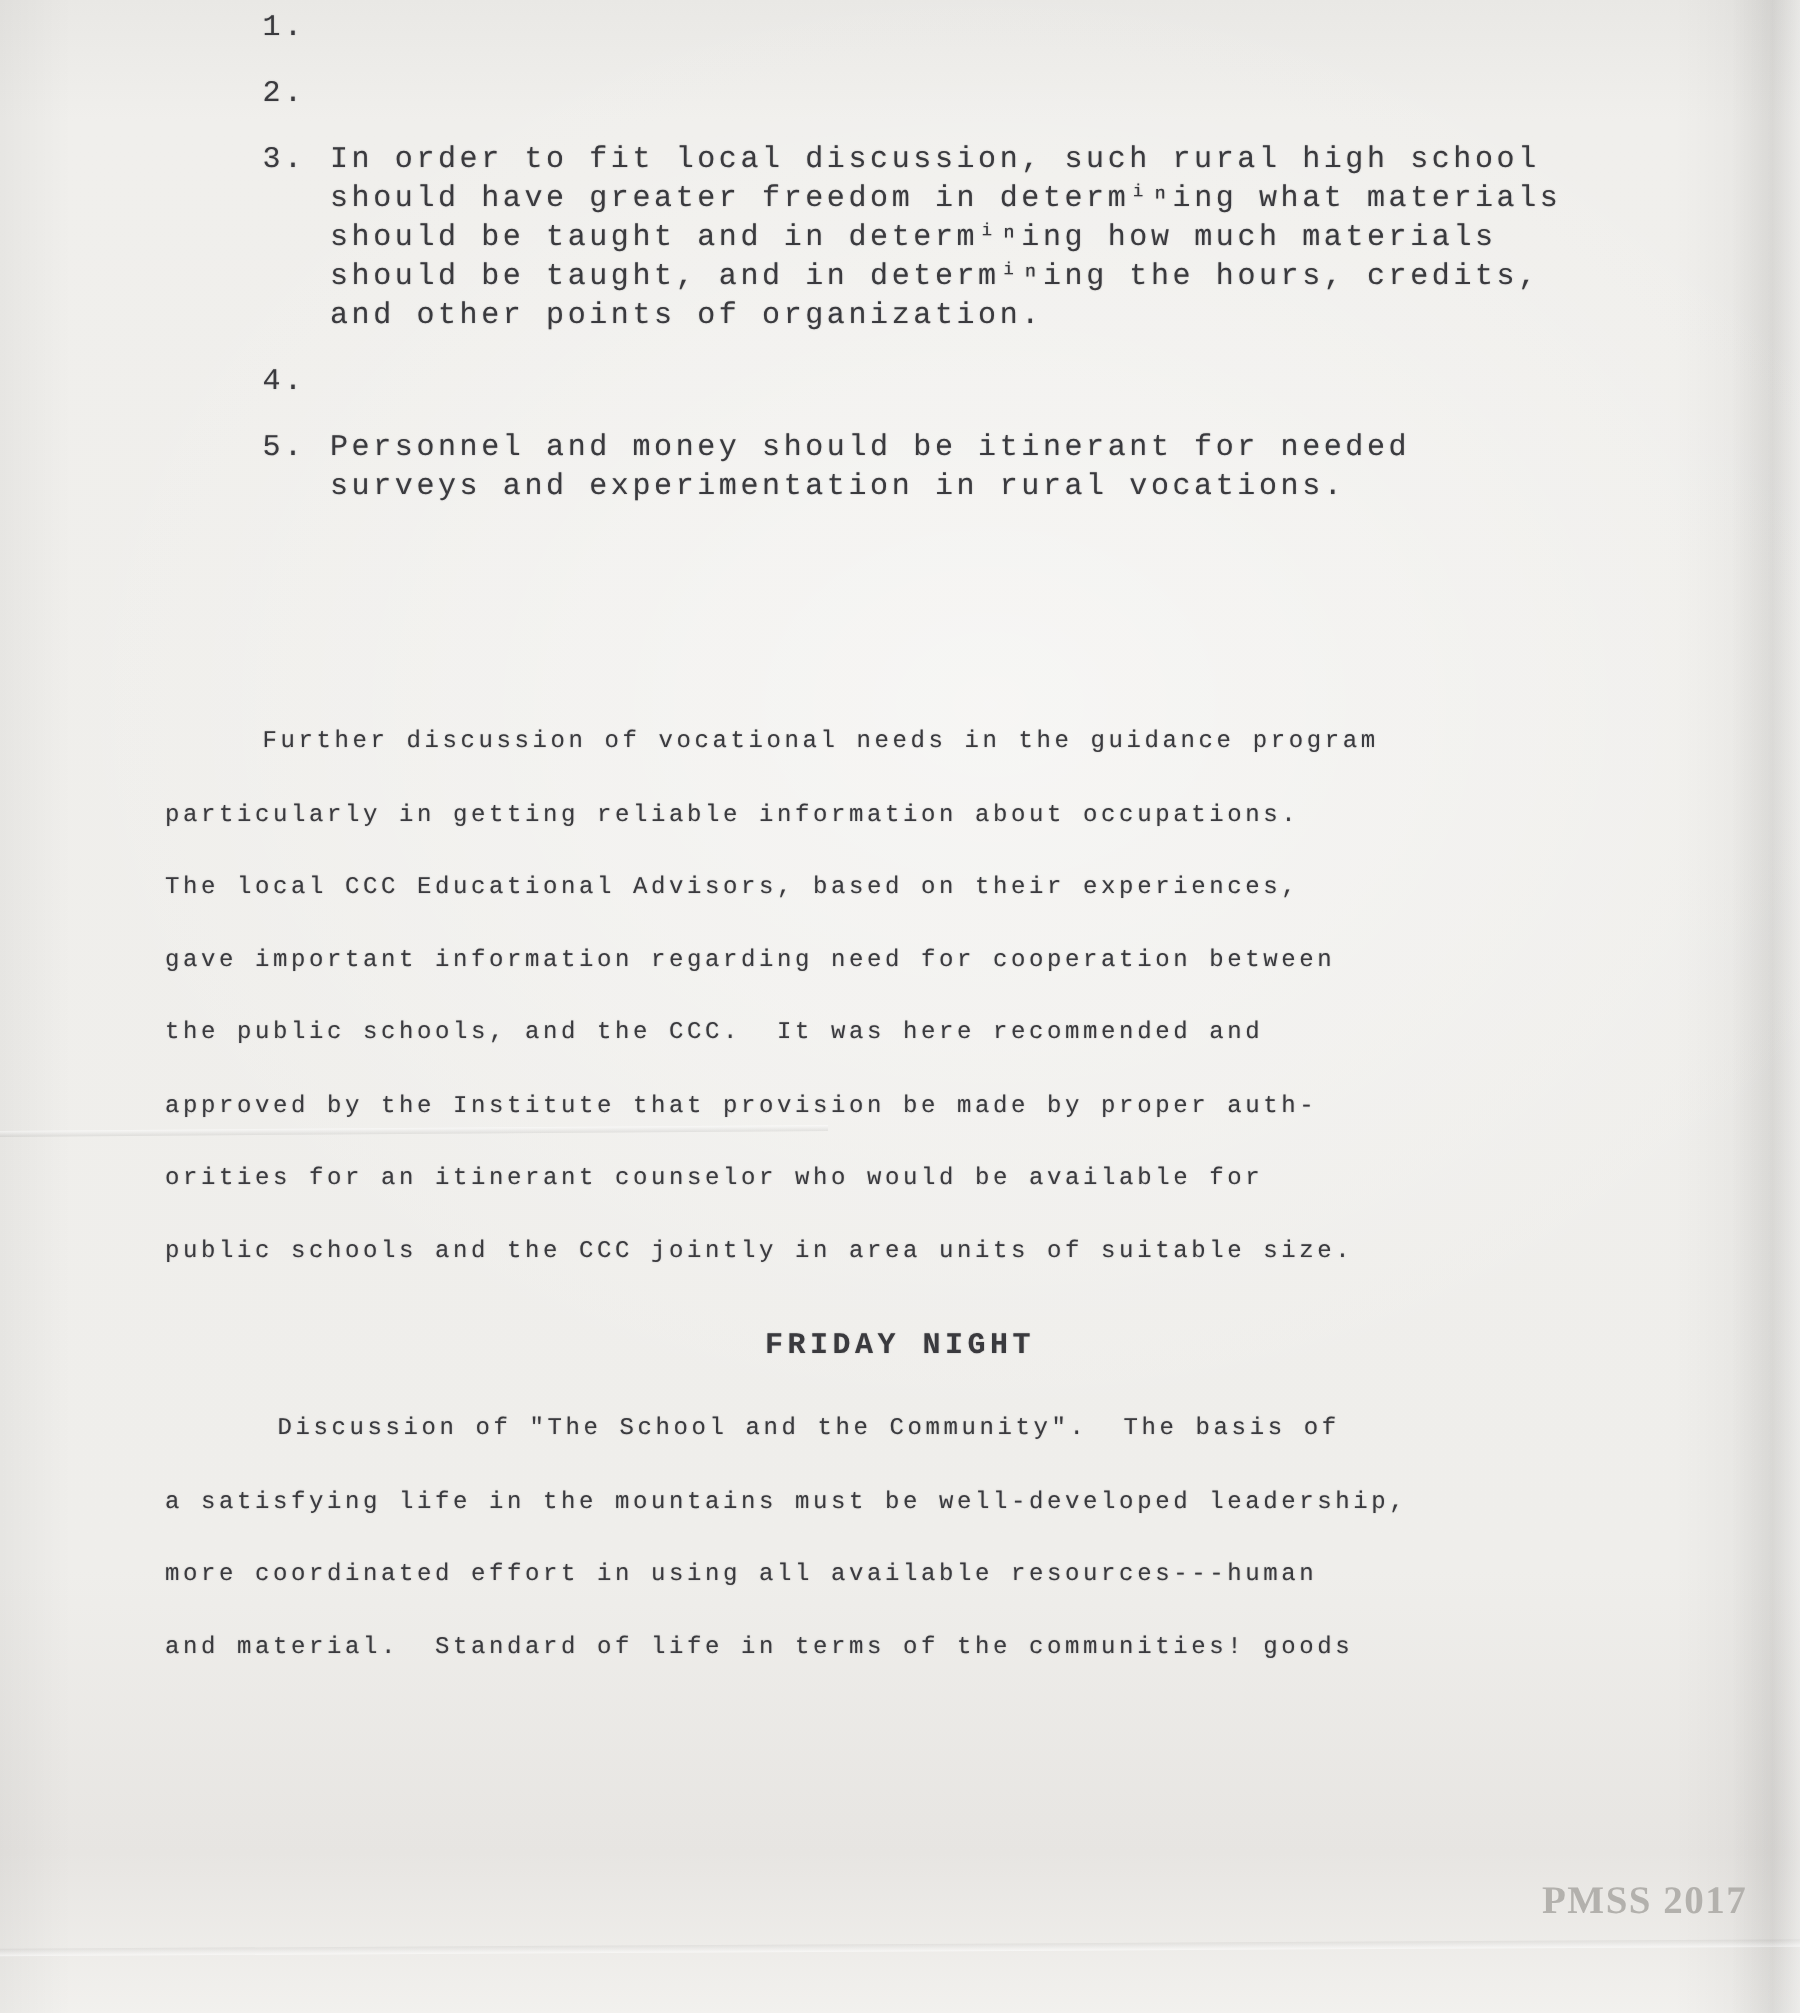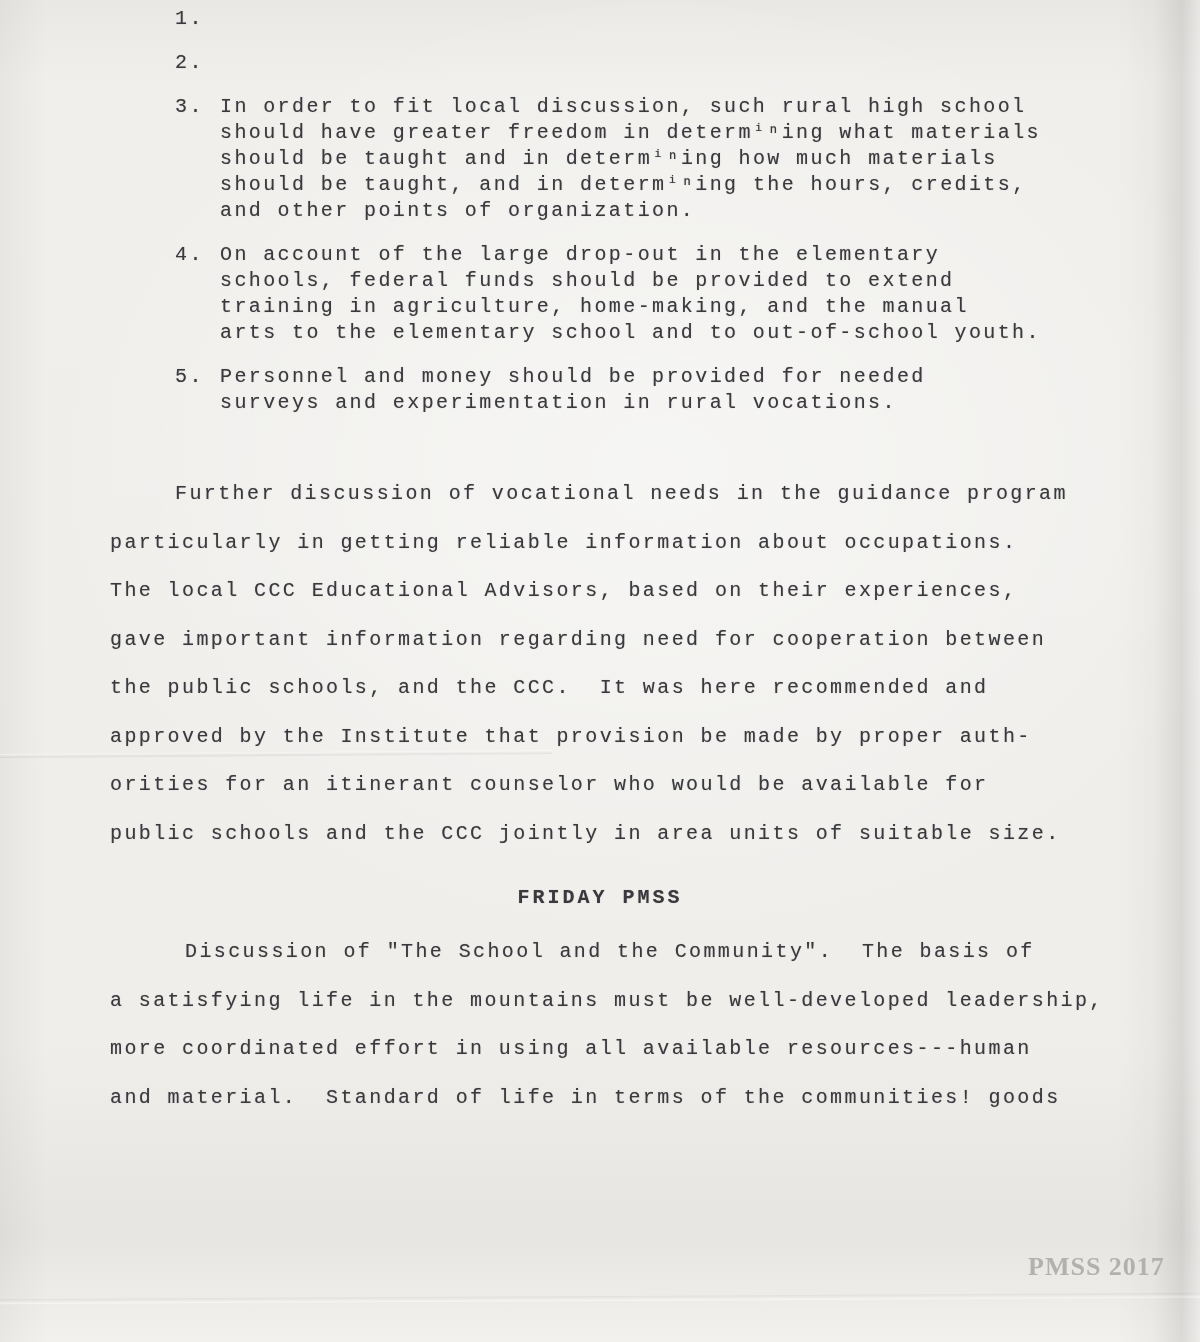--- a/index.html
+++ b/index.html
@@ -45,21 +45,21 @@
     line-height: 26px;
     letter-spacing: 2.4px;
   }
   .list-item { display: flex; margin-bottom: 18px; }
   .list-item .num { flex: 0 0 45px; }
   .list-item .txt { white-space: pre-wrap; }
   .para {
     position: absolute;
     left: 110px;
     width: 1000px;
-    font-size: 20px;
+    font-size: 16px;
     line-height: 48.5px;
     letter-spacing: 2.4px;
     white-space: pre-wrap;
   }
   .para1 { top: 470px; text-indent: 65px; }
   .para2 { top: 928px; text-indent: 75px; }
   .heading {
     position: absolute;
     left: 0; top: 886px;
     width: 100%;
@@ -98,42 +98,38 @@
     <div class="list-item">
       <span class="num">3.</span>
       <span class="txt">In order to fit local discussion, such rural high school
 should have greater freedom in determⁱⁿing what materials
 should be taught and in determⁱⁿing how much materials
 should be taught, and in determⁱⁿing the hours, credits,
 and other points of organization.</span>
     </div>
     <div class="list-item">
       <span class="num">4.</span>
-      <span class="txt">On account of the large drop-out in the elementary
-schools, federal funds should be provided to extend
-training in agriculture, home-making, and the manual
-arts to the elementary school and to out-of-school youth.</span>
     </div>
     <div class="list-item">
       <span class="num">5.</span>
-      <span class="txt">Personnel and money should be provided for needed
+      <span class="txt">Personnel and money should be itinerant for needed
 surveys and experimentation in rural vocations.</span>
     </div>
   </div>
 
   <div class="para para1">Further discussion of vocational needs in the guidance program
 particularly in getting reliable information about occupations.
 The local CCC Educational Advisors, based on their experiences,
 gave important information regarding need for cooperation between
 the public schools, and the CCC.  It was here recommended and
 approved by the Institute that provision be made by proper auth-
 orities for an itinerant counselor who would be available for
 public schools and the CCC jointly in area units of suitable size.</div>
 
-  <div class="heading">FRIDAY PMSS</div>
+  <div class="heading">FRIDAY NIGHT</div>
 
   <div class="para para2">Discussion of "The School and the Community".  The basis of
 a satisfying life in the mountains must be well-developed leadership,
 more coordinated effort in using all available resources---human
 and material.  Standard of life in terms of the communities! goods</div>
 
   <div class="watermark">PMSS 2017</div>
 
 </div>
 

